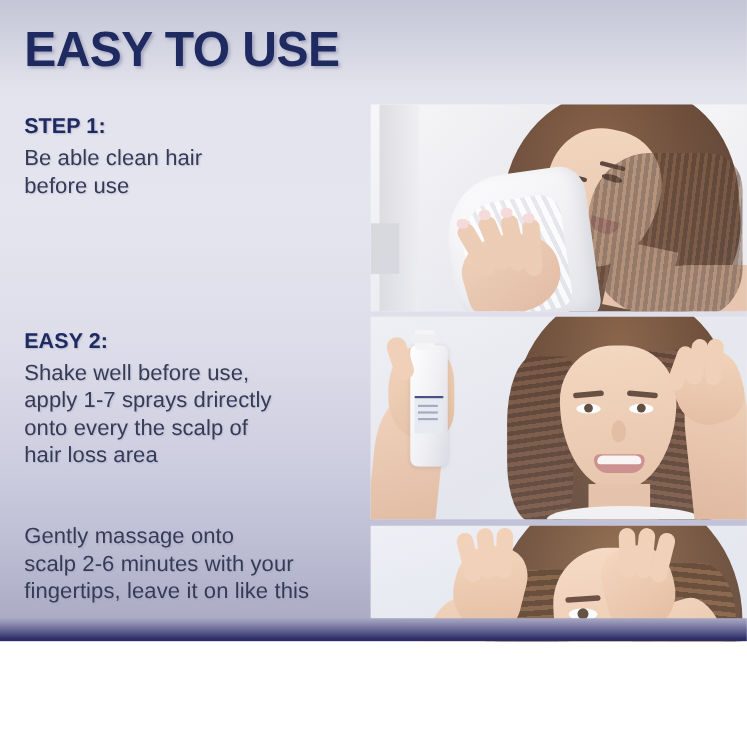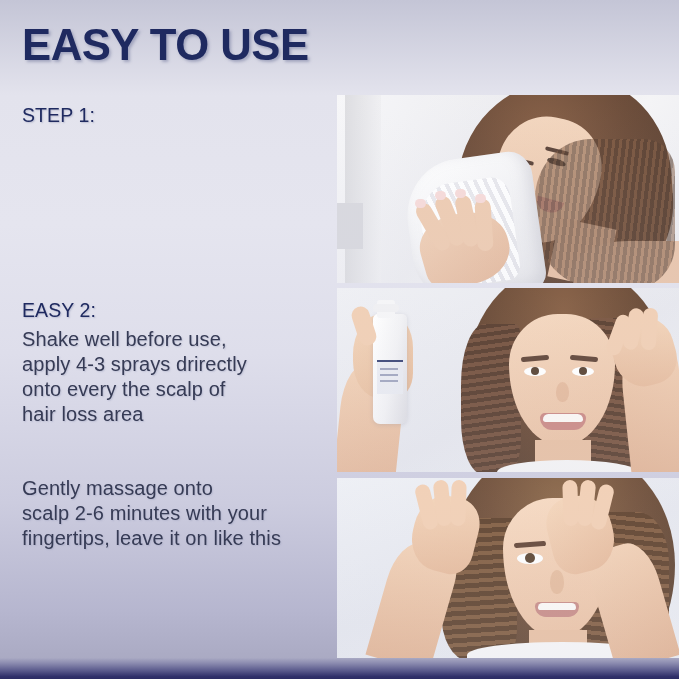--- a/index.html
+++ b/index.html
@@ -3,21 +3,21 @@
 <meta charset="utf-8">
 <style>
   * { margin:0; padding:0; box-sizing:border-box; }
   html, body {
     width:679px; height:679px;
     font-family:"Liberation Sans", sans-serif;
     overflow:hidden;
   }
   #infographic {
     position:relative;
-    width:679px; height:679px;
+    width:679px; height:583px;
     background:linear-gradient(180deg,
        #c4c5d6 0%,
        #e3e3ed 14%,
        #e5e5ef 33%,
        #dedeeb 52%,
        #ccccdf 74%,
        #b6b6cf 90%,
        #aaaac3 97%,
        #a6a6c0 100%);
     overflow:hidden;
@@ -44,21 +44,21 @@
     left:22px; top:104px;
     width:300px;
   }
   .step { position:absolute; left:0; width:310px; }
   .step-1 { top:0px; }
   .step-2 { top:195px; }
   .step-3 { top:372px; }
 
   .step-head {
     font-size:19.5px;
-    font-weight:normal;
+    font-weight:bold;
     color:#1f2a60;
     letter-spacing:0.1px;
     margin-bottom:5px;
     text-shadow:1px 1px 1.5px rgba(140,145,175,0.45);
   }
   .step-body {
     font-size:20px;
     line-height:25px;
     color:#363b55;
     font-weight:300;
@@ -351,26 +351,28 @@
 <body>
 
 <div id="infographic">
 
   <div class="title">EASY TO USE</div>
 
   <div class="steps">
 
     <div class="step step-1">
       <div class="step-head">STEP 1:</div>
+      <div class="step-body">Be able clean hair
+before use</div>
     </div>
 
     <div class="step step-2">
       <div class="step-head">EASY 2:</div>
       <div class="step-body">Shake well before use,
-apply 4-3 sprays drirectly
+apply 1-7 sprays drirectly
 onto every the scalp of
 hair loss area</div>
     </div>
 
     <div class="step step-3">
       <div class="step-body">Gently massage onto
 scalp 2-6 minutes with your
 fingertips, leave it on like this</div>
     </div>
 

